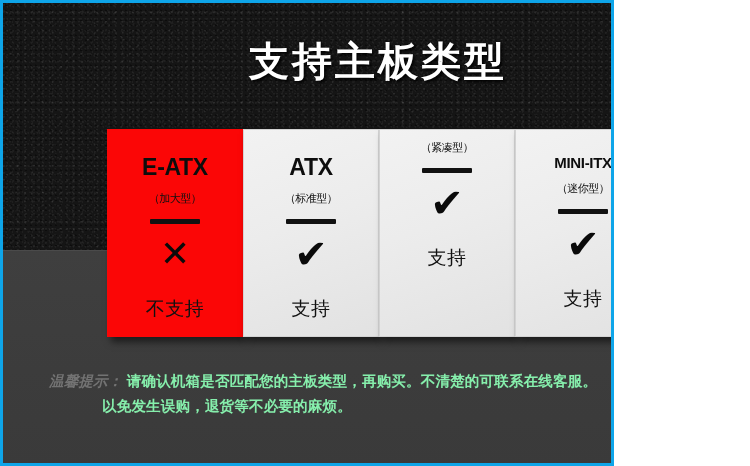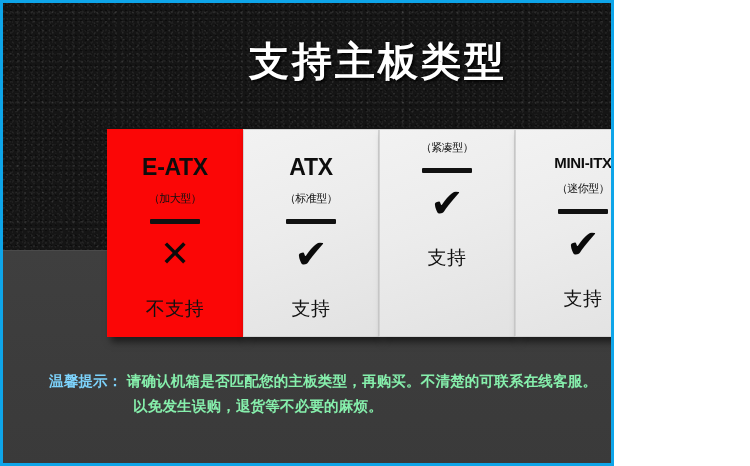--- a/index.html
+++ b/index.html
@@ -144,29 +144,30 @@
     top: 366px;
     width: 670px;
     z-index: 4;
     font-size: 14.5px;
     line-height: 25px;
     color: #ffffff;
     font-weight: bold;
     letter-spacing: 0.2px;
   }
   .note-label {
-    color: #7dd3fc;
+    color: #737373;
     font-weight: bold;
     font-size: 14.5px;
     letter-spacing: 0.2px;
+    font-style: italic;
   }
   .note-body { color: #86efac; }
   .note-line2 {
     display: block;
-    margin-left: 84px;
+    margin-left: 53px;
   }
 </style>
 </head>
 <body>
 
 <div id="stage">
 
   <div class="bg-top"></div>
   <div class="bg-bottom"></div>
 

